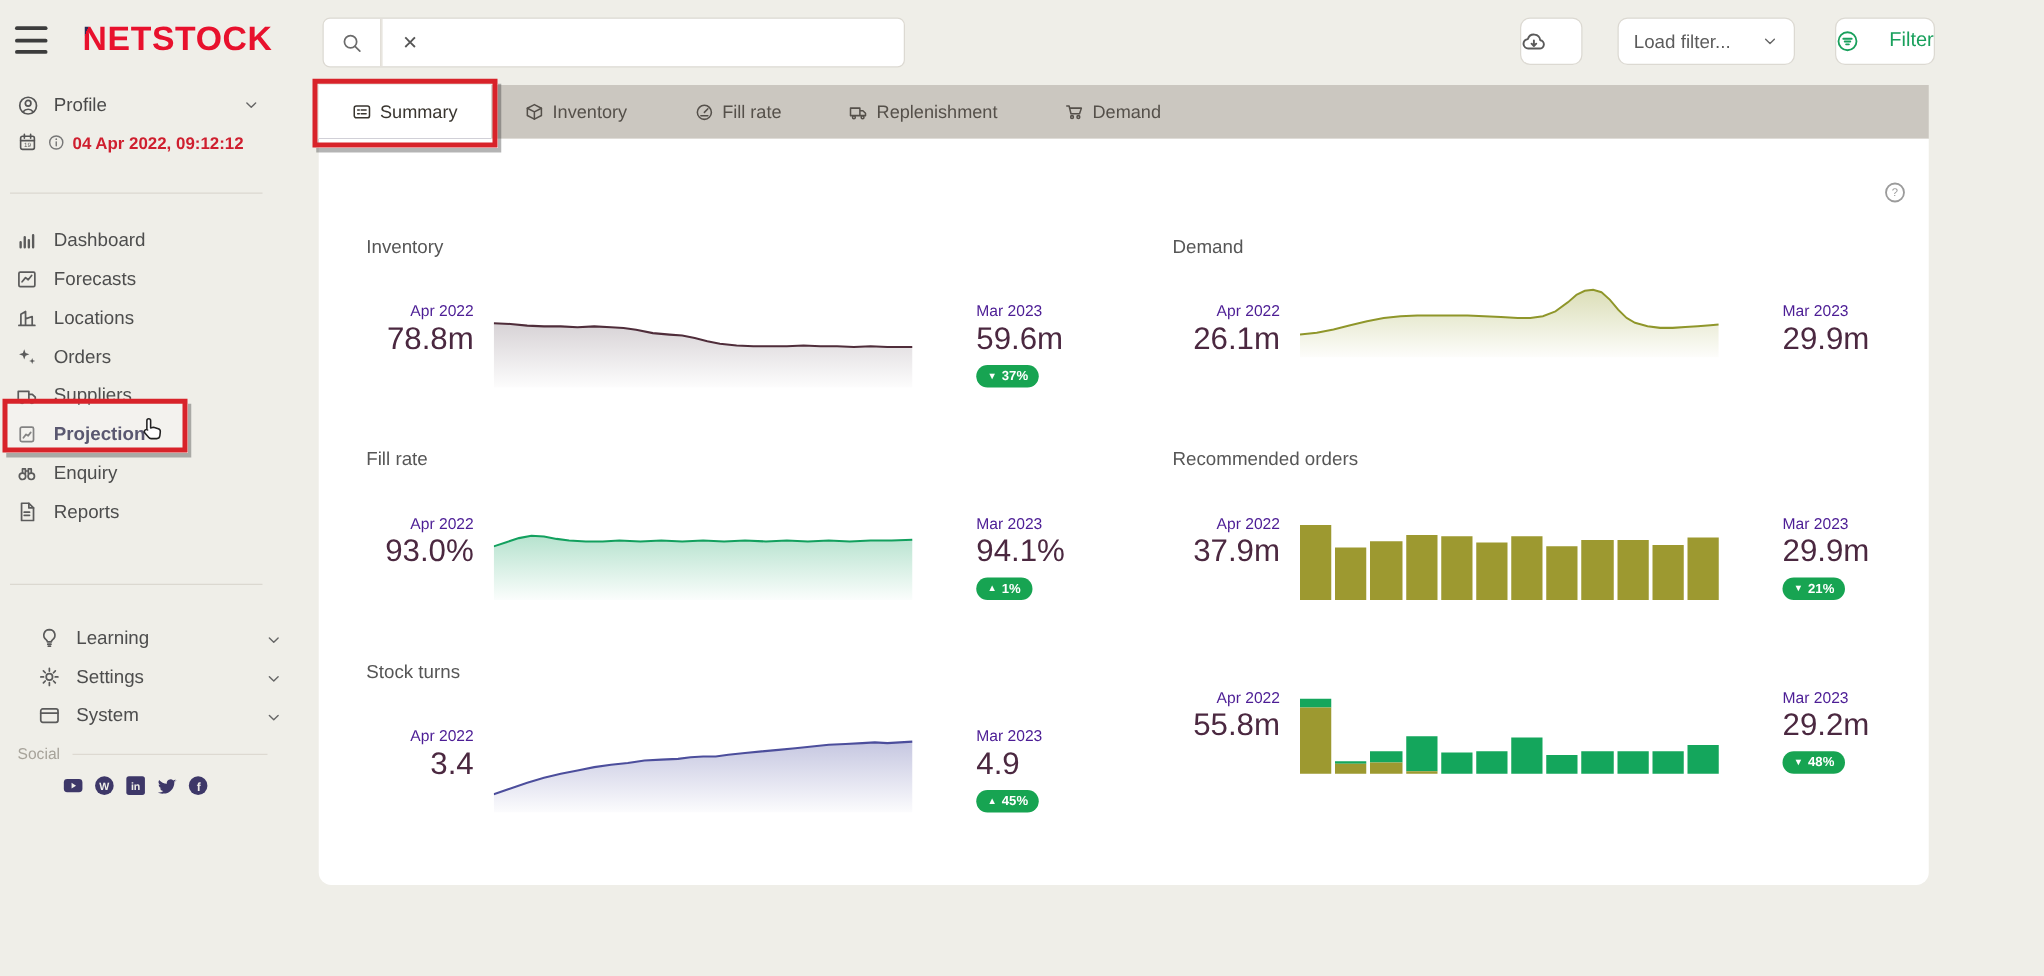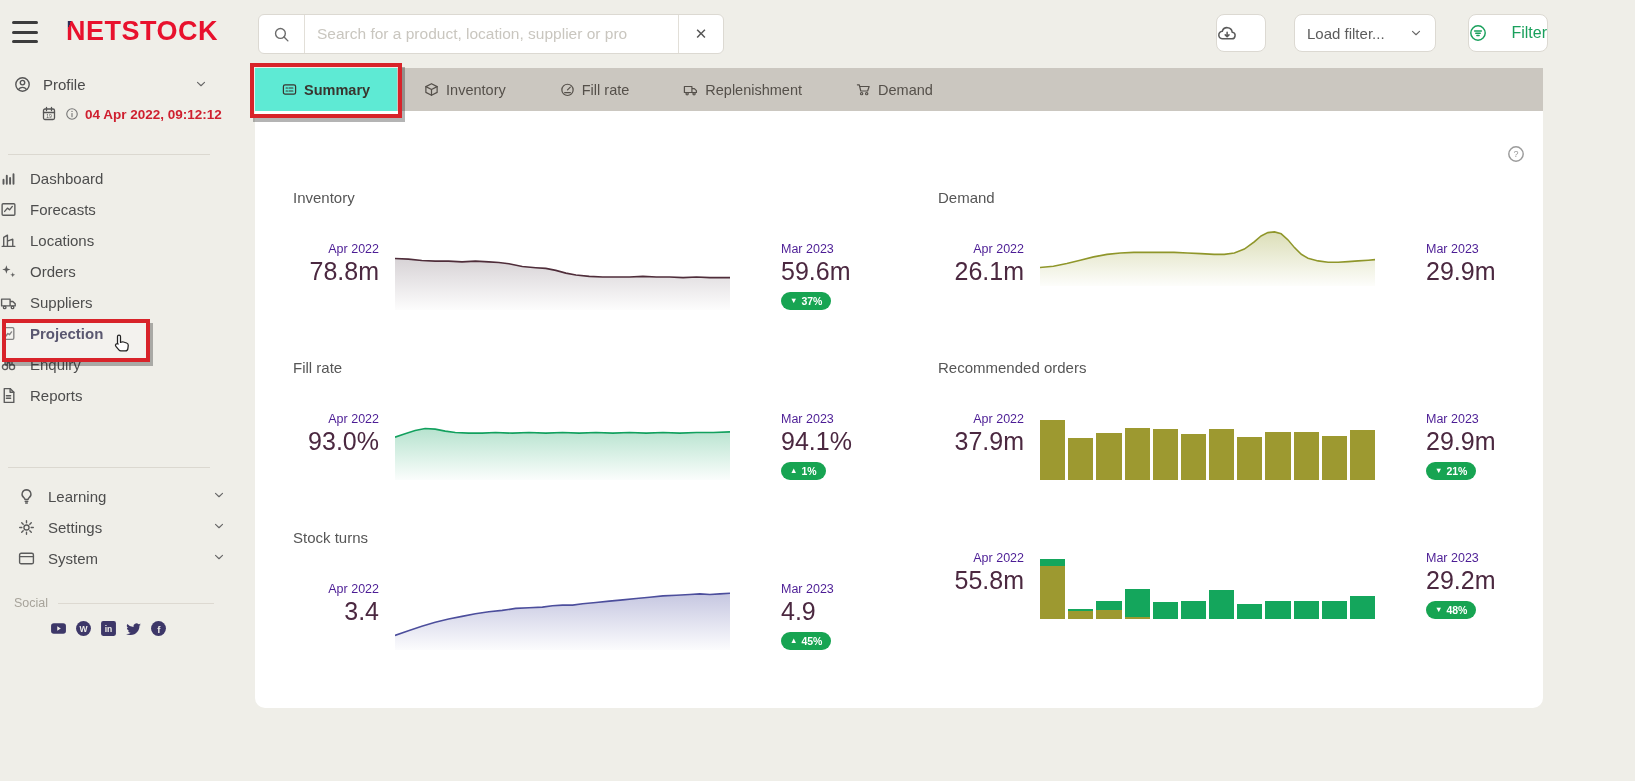--- a/index.html
+++ b/index.html
@@ -9,27 +9,27 @@
   .sidebar{position:absolute;left:0;top:0;width:255px;height:781px;}
   .hamburger{position:absolute;left:12px;top:21px;width:26px;height:22px;display:flex;flex-direction:column;justify-content:space-between;cursor:pointer;}
   .hamburger span{display:block;height:3px;border-radius:2px;background:#3c3c3c;}
   .logo{position:absolute;left:66px;top:16px;font-size:27px;font-weight:800;letter-spacing:.5px;color:#e8112d;}
   .logo .logo-n{background:linear-gradient(115deg,#2f2a55 22%,#e8112d 22%);-webkit-background-clip:text;background-clip:text;color:transparent;}
   .side-row{position:absolute;left:0;width:255px;display:flex;align-items:center;}
   .profile-row{top:70px;height:28px;}
   .profile-row .ic{margin-left:14px;}
   .profile-row .lbl{margin-left:12px;font-size:15px;color:#4a4a4a;}
   .profile-row .chev{position:absolute;left:194px;color:#666;}
-  .date-row{top:103px;height:22px;padding-left:27px;}
+  .date-row{top:103px;height:22px;}
   .date-row .ic{margin-left:14px;color:#555;}
   .date-row .info{margin-left:8px;color:#777;}
   .date-row .dt{margin-left:6px;font-size:13.5px;font-weight:700;color:#cf1f2f;}
   .divider{position:absolute;left:8px;width:202px;height:1px;background:#dbd8d0;}
   .menu{position:absolute;left:0;top:170px;width:255px;}
-  .side-item{position:relative;height:31px;display:flex;align-items:flex-start;padding-left:0;cursor:pointer;}
+  .side-item{position:relative;height:31px;display:flex;align-items:flex-end;padding-left:13px;cursor:pointer;}
   .side-item .ic{width:17px;height:17px;color:#5b5b5b;flex:none;display:inline-flex;}
   .side-item .lbl{margin-left:13px;font-size:15px;color:#4d4d4d;}
   .side-item.annotated .lbl{font-weight:700;color:#232041;}
   .red-box{position:absolute;border:4px solid #d8232a;box-shadow:3px 4px 0 rgba(40,40,40,.35);pointer-events:none;z-index:5;}
   .side-item.annotated .red-box{left:2px;right:105px;top:-6px;bottom:-6px;background:rgba(255,255,255,.25);}
   .cursor-hand{position:absolute;left:112px;top:8px;z-index:6;}
   .groups{position:absolute;left:0;top:488px;width:255px;margin-left:18px;}
   .group-item .chev{position:absolute;left:194px;color:#666;}
   .social-label{position:absolute;left:14px;top:596px;font-size:12.5px;color:#a7a39a;display:flex;align-items:center;width:200px;}
   .social-label .txt{flex:none;margin-right:10px;}
@@ -45,21 +45,21 @@
   .clear-btn{width:44px;display:flex;align-items:center;justify-content:center;border-left:1px solid #e2dfd8;color:#555;cursor:pointer;font-size:15px;}
   .top-btn{position:absolute;top:14px;height:38px;background:#fff;border:1px solid #dcd9d2;border-radius:8px;display:flex;align-items:center;justify-content:space-between;cursor:pointer;box-sizing:border-box;}
   .cloud-btn{left:1216px;width:50px;color:#5a5a5a;}
   .loadfilter{left:1294px;width:142px;justify-content:space-between;padding:0 12px;color:#5c5c5c;font-size:15px;}
   .filter-btn{left:1468px;width:80px;gap:7px;color:#19a05c;font-size:16px;font-weight:500;}
 
   
   .tabbar{position:absolute;left:255px;top:68px;width:1288px;height:43px;background:#cbc7c0;display:flex;align-items:stretch;}
   .tab{position:relative;display:flex;align-items:center;gap:7px;padding:0 27px;font-size:14.5px;color:#55504a;cursor:pointer;}
   .tab .ic{display:inline-flex;width:15px;height:15px;}
-  .tab.active{background:#5eead4;color:#39352f;font-weight:bold;}
+  .tab.active{background:#ffffff;color:#39352f;}
   .tab.active .indicator{position:absolute;left:0;right:0;bottom:-4px;height:4px;background:#2e2a54;}
   .tab.annotated .red-box{left:-5px;right:-5px;top:-5px;bottom:-7px;}
 
   
   .card{position:absolute;left:255px;top:111px;width:1288px;height:597px;background:#fff;border-radius:0 0 10px 10px;}
   .help-ic{position:absolute;right:18px;top:34px;color:#9b9b9b;cursor:pointer;}
   .panel{position:absolute;width:600px;}
   .panel-title{font-size:15px;color:#565656;margin-bottom:14px;}
   .panel-row{display:flex;}
   .pleft{width:86px;flex:none;text-align:right;margin-top:22px;}
@@ -287,21 +287,20 @@
       </div>
   </aside>
 
   <div class="search-group">
     <div class="search-btn" id="ic-search">
         <svg viewBox="0 0 16 16" width="100%" height="100%" fill="none" stroke="currentColor" stroke-width="1.3" stroke-linecap="round" stroke-linejoin="round" style="width: 17px; height: 17px;">
           <circle cx="7" cy="7" r="4.6"></circle>
           <path d="M10.4 10.4L14 14"></path>
         </svg>
       </div>
-    <input class="search-input" placeholder="Search for a product, location, supplier or pro" style="">
     <div class="clear-btn">
         <span>✕</span>
       </div>
   </div>
 
   <div class="top-btn cloud-btn">
     <span id="ic-cloud" style="width: 20px; height: 19px; display: inline-flex;">
         <svg viewBox="0 0 17 16" width="100%" height="100%" fill="none" stroke="currentColor" stroke-width="1.3" stroke-linecap="round" stroke-linejoin="round">
           <path d="M12.2 12.5H5a3.2 3.2 0 0 1-.5-6.4 4.3 4.3 0 0 1 8.4.8 2.8 2.8 0 0 1-.7 5.6z"></path>
           <path d="M8.6 6.8v3.6M7 9l1.6 1.6L10.2 9" transform="translate(0,.2)"></path>

